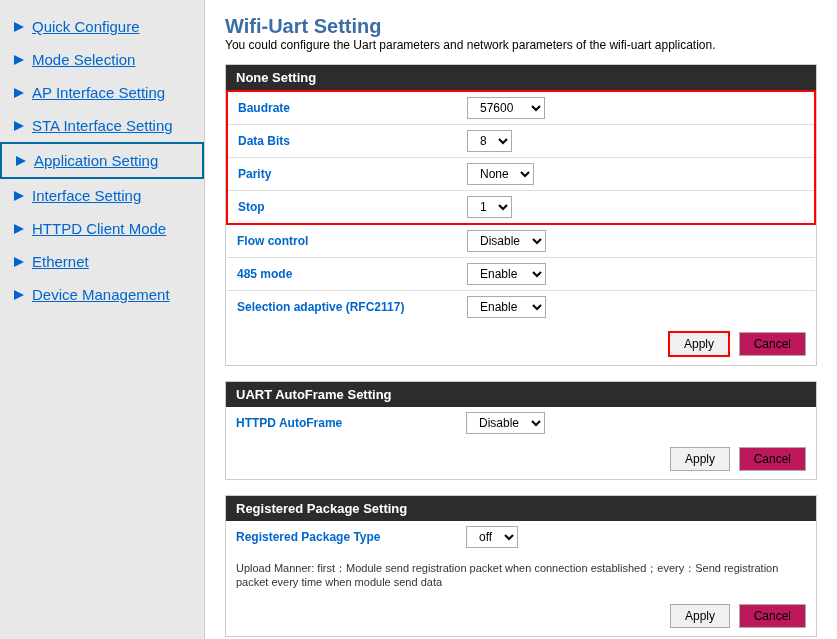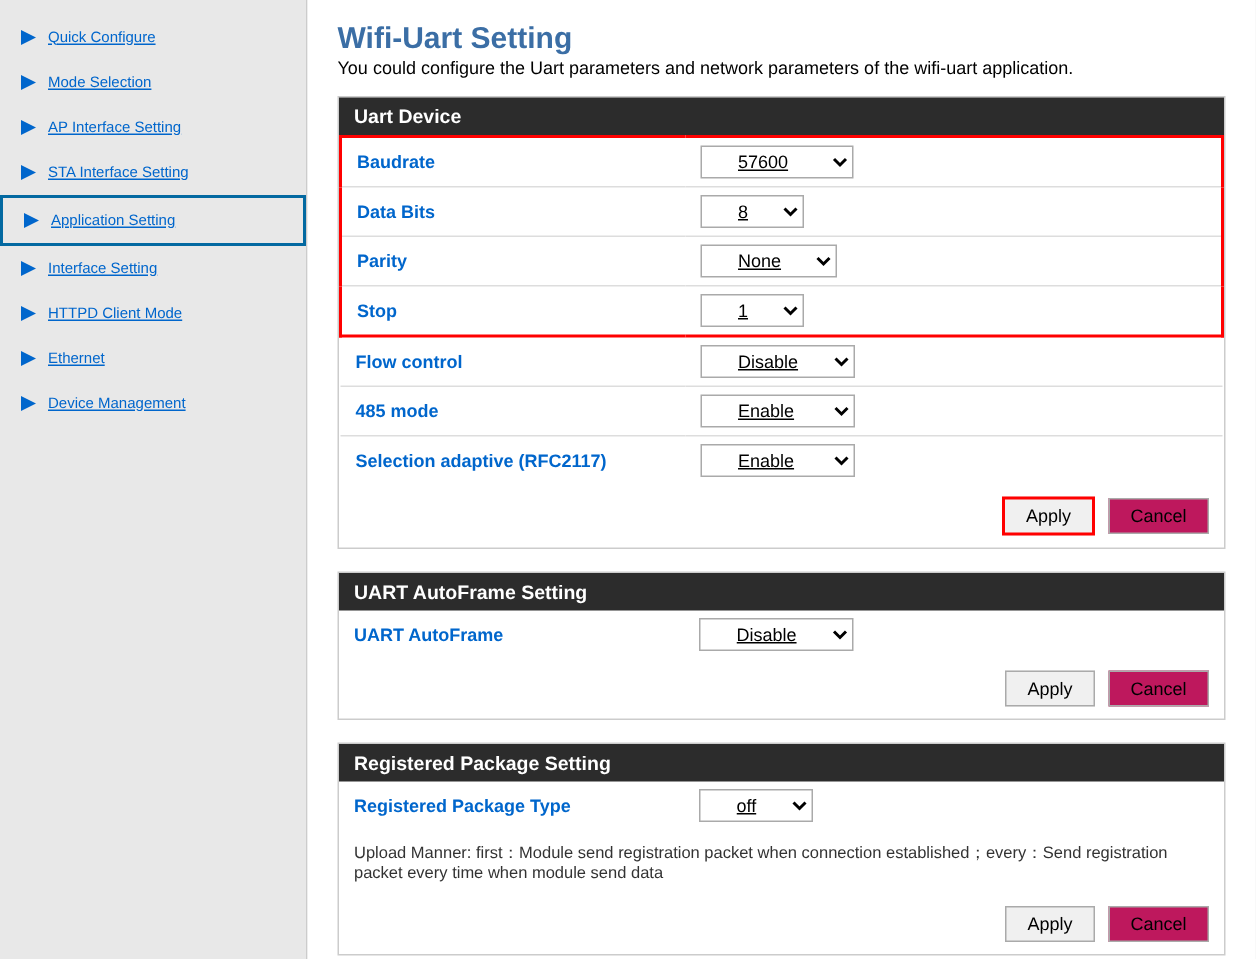--- a/index.html
+++ b/index.html
@@ -13,21 +13,21 @@
       padding: 10px 0;
       flex-shrink: 0;
     }
     .sidebar-item {
       display: flex;
       align-items: center;
       padding: 8px 12px;
       cursor: pointer;
       color: #0066cc;
       text-decoration: underline;
-      font-size: 10px;
+      font-size: 15px;
     }
     .sidebar-item.active {
       border: 2px solid #0369a1;
       color: #0066cc;
     }
     .sidebar-item .arrow {
       display: inline-block;
       width: 14px;
       height: 14px;
       margin-right: 6px;
@@ -89,25 +89,24 @@
       font-weight: bold;
       color: #0066cc;
       font-size: 12px;
     }
     .settings-table td:last-child {
       font-size: 12px;
     }
 
     select {
       font-size: 12px;
-      padding: 2px 20px;
+      padding: 2px 8px;
       border: 1px solid #aaa;
       background: #fff;
       cursor: pointer;
-      text-decoration: underline;
     }
 
     .button-row {
       padding: 8px 10px;
       text-align: right;
     }
 
     button.apply-btn {
       background: #f0f0f0;
       border: 2px solid red;
@@ -217,21 +216,21 @@
       </span>
       <span>Device Management</span>
     </div>
   </div>
 
 <div class="main">
   <h1 class="page-title">Wifi-Uart Setting</h1>
   <p class="description">You could configure the Uart parameters and network parameters of the wifi-uart application.</p>
 
   <div class="settings-section">
-    <div class="section-header">Uart Device</div>
+    <div class="section-header">None Setting</div>
     <table class="settings-table">
       <tbody id="uart-red-group">
       <tr style="border-top: 2px solid red; border-left: 2px solid red; border-right: 2px solid red;">
             <td>Baudrate</td>
             <td><select><option value="9600">9600</option><option value="19200">19200</option><option value="38400">38400</option><option value="57600" selected="">57600</option><option value="115200">115200</option></select></td>
           </tr>
           <tr style="border-left: 2px solid red; border-right: 2px solid red;">
             <td>Data Bits</td>
             <td><select><option value="7">7</option><option value="8" selected="">8</option></select></td>
           </tr>
@@ -263,21 +262,21 @@
       <button class="apply-btn">Apply</button>
       <button class="cancel-btn">Cancel</button>
     </div>
   </div>
 
   <div class="settings-section">
     <div class="section-header">UART AutoFrame Setting</div>
     <table class="settings-table">
       <tbody id="autoframe-group">
       <tr>
-            <td>UART AutoFrame</td>
+            <td>HTTPD AutoFrame</td>
             <td><select><option value="Disable">Disable</option><option value="Enable">Enable</option></select></td>
           </tr>
         </tbody>
     </table>
     <div class="button-row">
       <button class="apply-btn-normal">Apply</button>
       <button class="cancel-btn">Cancel</button>
     </div>
   </div>
 

